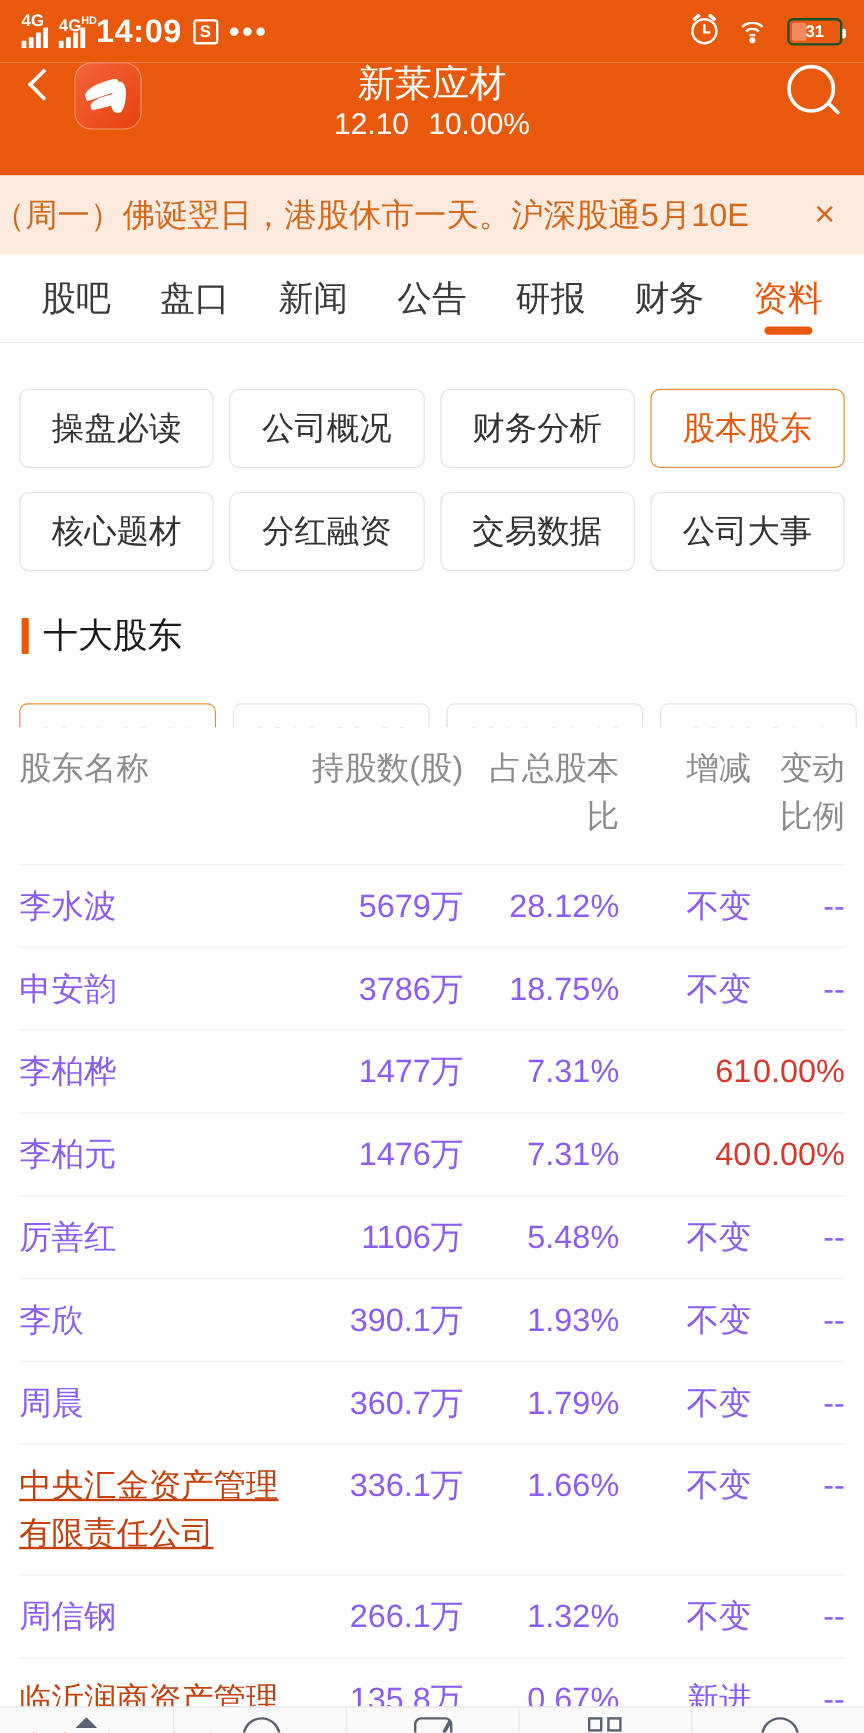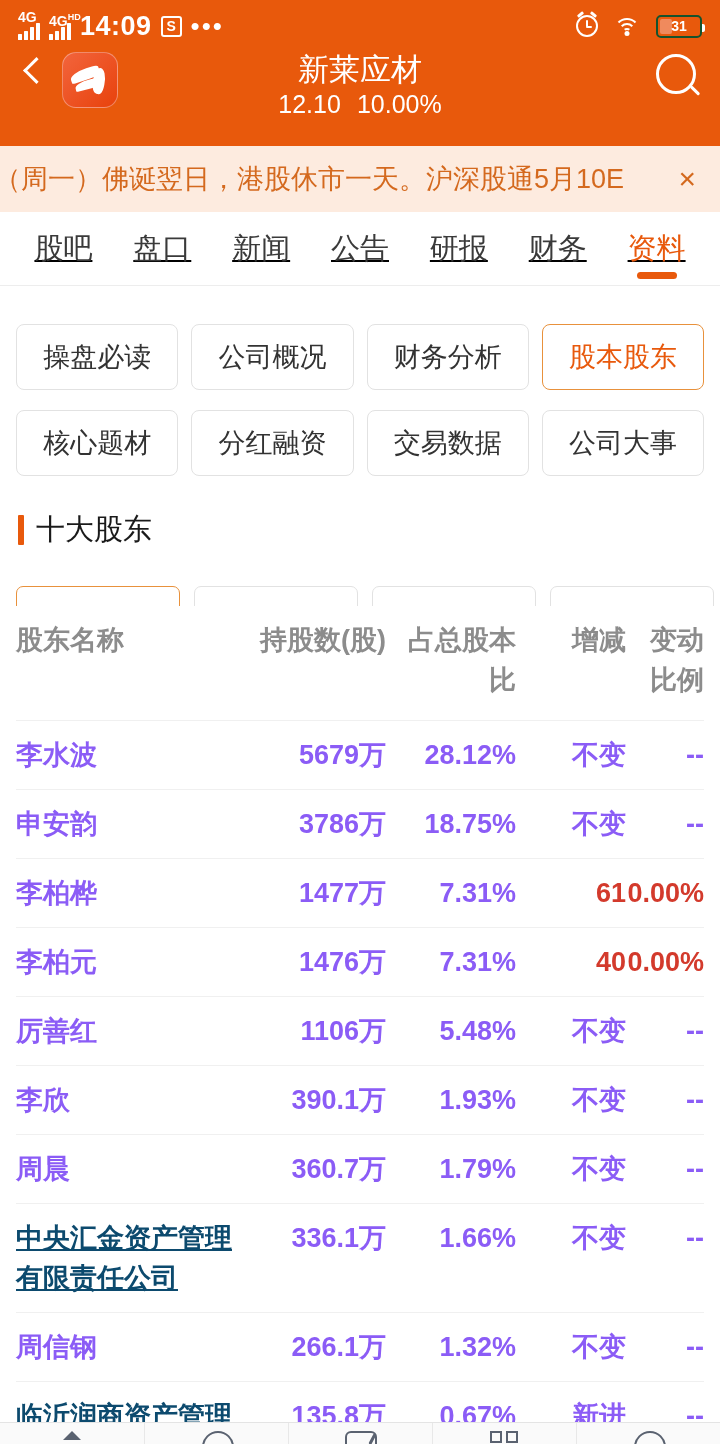--- a/index.html
+++ b/index.html
@@ -98,21 +98,21 @@
   }
   .notice .txt {
     color: #D4691E; font-size: 27px; white-space: nowrap; flex: 1;
     overflow: hidden; margin-left: -6px;
   }
   .notice .close { font-size: 30px; color: #D4691E; flex: 0 0 auto; margin-left: 8px; padding: 0 6px; }
 
   
   .tabs {
     flex: 0 0 74px; display: flex; align-items: stretch; justify-content: space-between;
-    padding: 0 14px; border-bottom: 1px solid #EDEDED; background: #fff; text-decoration: underline;
+    padding: 0 14px; border-bottom: 1px solid #EDEDED; background: #fff;
   }
   .tab { flex: 1; display: flex; flex-direction: column; align-items: center; justify-content: center;
          position: relative; font-size: 29px; color: #3A3A3A; }
   .tab.active { color: #E8590C; }
   .tab.active::after {
     content:""; position: absolute; bottom: 6px; width: 40px; height: 7px;
     background: #E8590C; border-radius: 4px;
   }
 
   
@@ -135,30 +135,30 @@
   .dates { display: flex; gap: 14px; padding: 22px 16px 20px; overflow: hidden; }
   .chip {
     flex: 0 0 auto; width: 164px; height: 58px; border: 1px solid #E2E2E2; border-radius: 7px;
     display: flex; align-items: center; justify-content: center;
     font-size: 26px; color: #777; background: #fff;
   }
   .chip.active { border-color: #E8913C; color: #E8772C; }
 
   
   .table { padding: 0 16px; }
-  .trow { display: flex; align-items: flex-start; border-bottom: 1px solid #F0F0F0; padding: 14px 0; min-height: 52px; font-weight: bold; }
+  .trow { display: flex; align-items: flex-start; border-bottom: 1px solid #F0F0F0; padding: 14px 0; min-height: 52px; }
   .trow.head { border-bottom: 1px solid #F0F0F0; padding-bottom: 20px; }
   .trow.head .c { color: #8C8C8C; font-size: 27px; }
   .c { font-size: 27px; color: #8b5cf6; line-height: 40px; }
   .c-name  { width: 230px; flex: 0 0 230px; text-align: left; }
   .c-hold  { width: 140px; flex: 0 0 140px; text-align: right; }
   .c-pct   { width: 130px; flex: 0 0 130px; text-align: right; }
   .c-chg   { width: 110px; flex: 0 0 110px; text-align: right; }
   .c-rate  { flex: 1; text-align: right; }
-  .link { color: #0c4a6e; text-decoration: underline; word-break: break-all; }
+  .link { color: #c2410c; text-decoration: underline; word-break: break-all; }
   .up { color: #D33A2C; }
 
   
   .botnav {
     position: absolute; left: 0; right: 0; bottom: 0; height: 22px;
     background: #FAFAFA; border-top: 1px solid #E4E4E4;
     display: flex; align-items: flex-start; overflow: hidden;
   }
   .bn { flex: 1; display: flex; justify-content: center; padding-top: 6px; position: relative; }
   .bn + .bn::before { content:""; position: absolute; left: 0; top: -6px; bottom: 0; width: 1px; background: #E8E8E8; }

